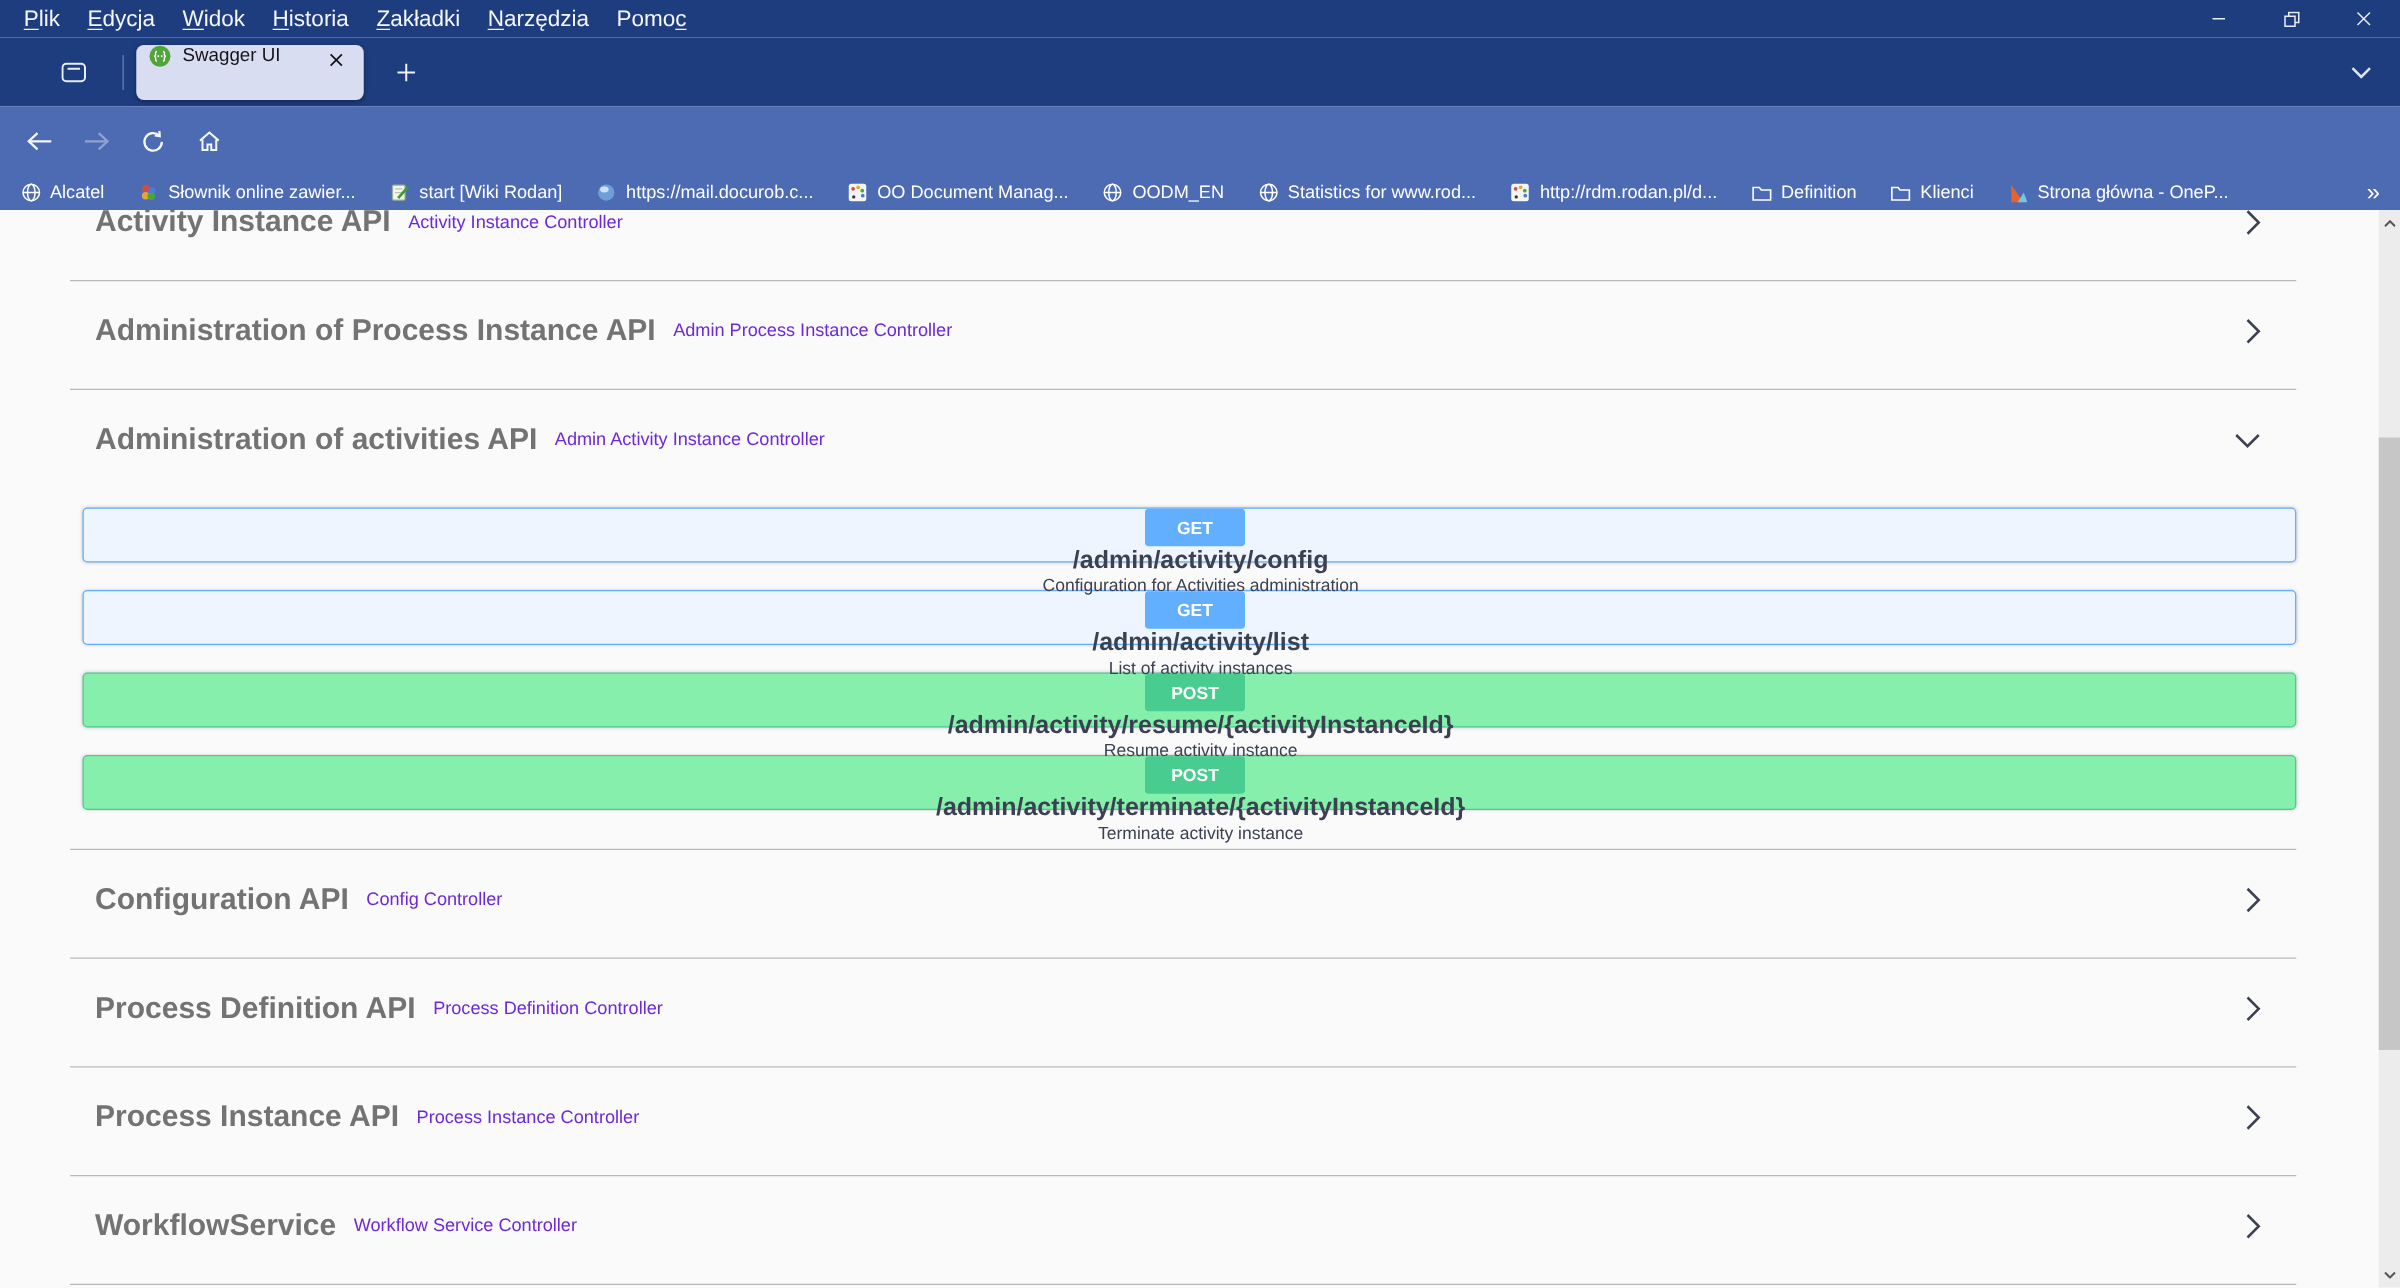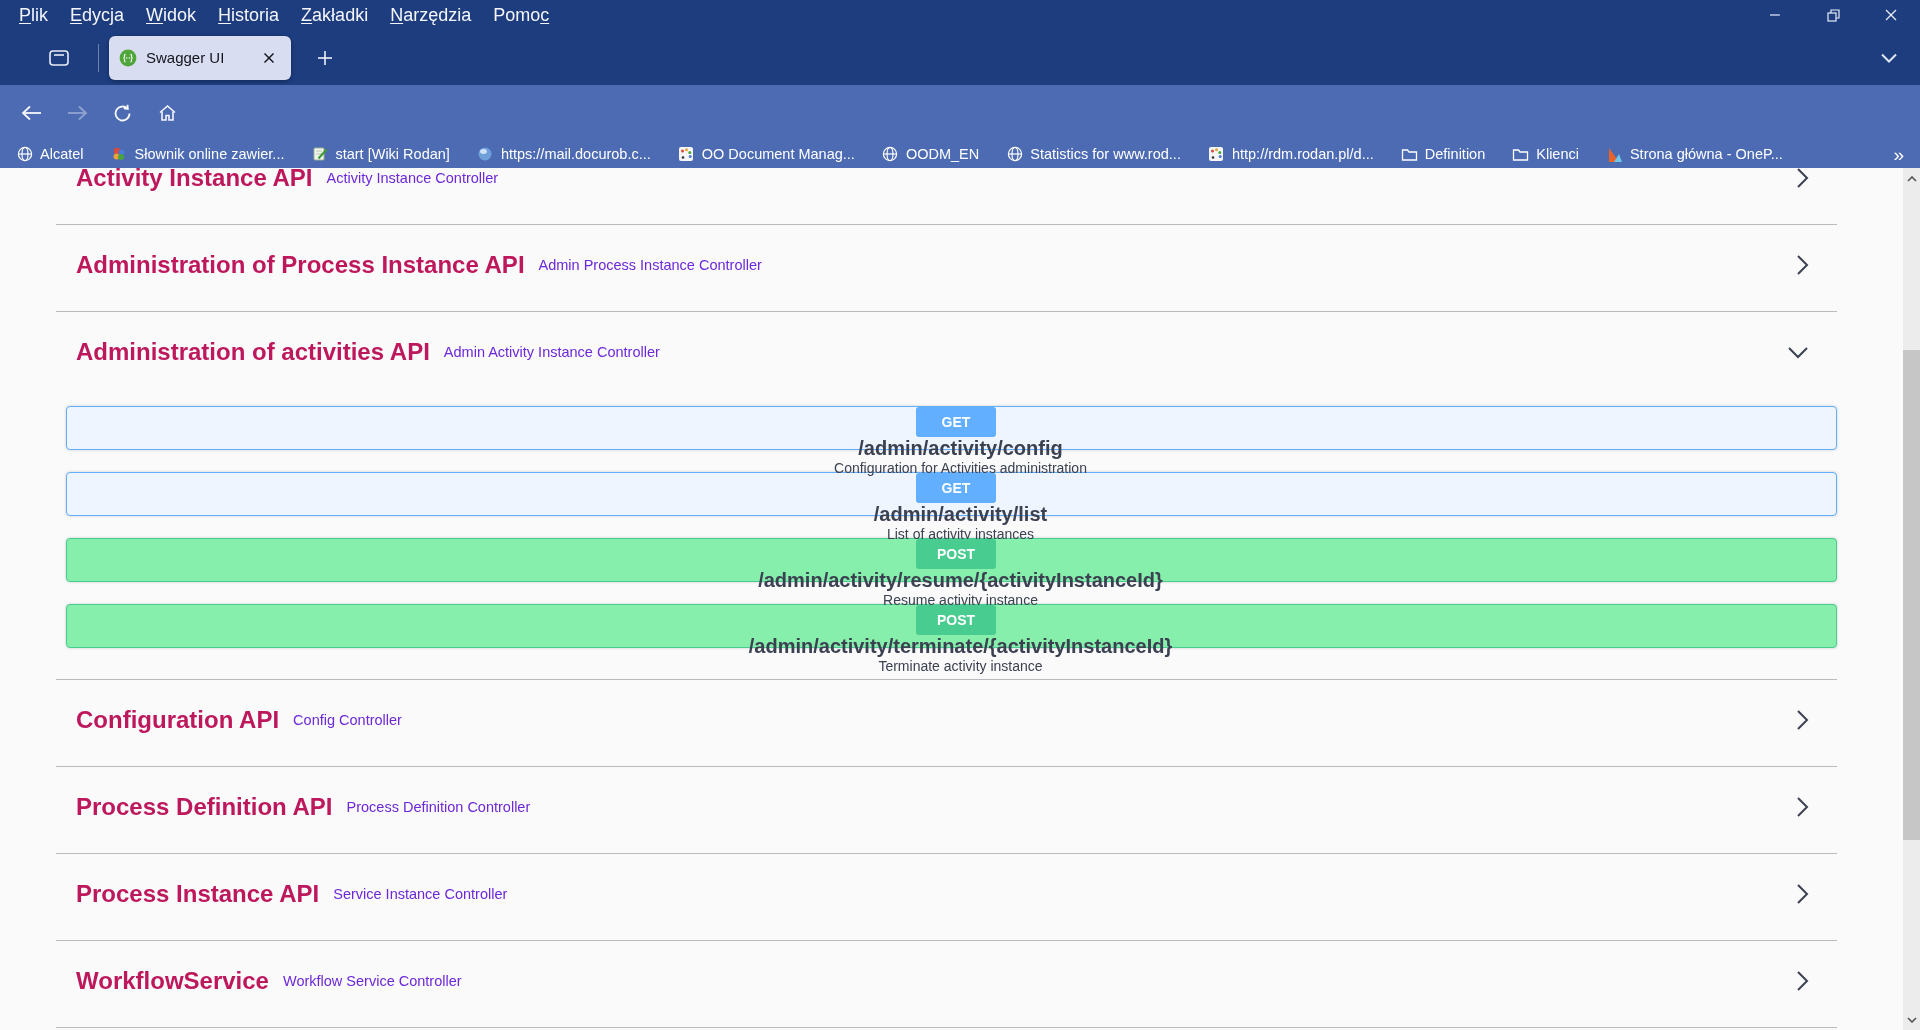--- a/index.html
+++ b/index.html
@@ -10,21 +10,21 @@
   .menu { display:flex; padding-left:8px; }
   .menu-item { color:#f4f6fb; font-size:18px; height:30px; line-height:30px; padding:0 11px; cursor:default; }
   .menu-item .acc { text-decoration:underline; text-underline-offset:2px; }
   .win-controls { margin-left:auto; display:flex; }
   .win-btn { width:58px; height:30px; display:flex; align-items:center; justify-content:center; color:#e8edf8; }
 
   
   .tabbar { position:absolute; top:30px; left:0; width:1920px; height:55px; background:#1d3d7f; display:flex; align-items:center; }
   .ffview-btn { width:46px; height:38px; margin-left:36px; display:flex; align-items:center; justify-content:center; border-radius:6px; }
   .tab-sep { width:1px; height:28px; background:rgba(255,255,255,.35); margin-left:16px; }
-  .tab { width:182px; height:44px; margin-left:10px; background:#d8ddf2; border-radius:6px; display:flex; align-items:center; padding:0 10px; box-shadow:0 1px 4px rgba(0,0,0,.35); }
+  .tab { width:182px; height:44px; margin-left:10px; background:#d8ddf2; border-radius:6px; display:flex; padding:0 10px; box-shadow:0 1px 4px rgba(0,0,0,.35); }
   .tab-favicon { width:18px; height:18px; flex:0 0 auto; }
   .tab-title { font-size:15px; color:#15141a; margin-left:9px; flex:1; white-space:nowrap; overflow:hidden; }
   .tab-close { width:24px; height:24px; display:flex; align-items:center; justify-content:center; border-radius:4px; color:#15141a; }
   .newtab-btn { width:36px; height:36px; margin-left:16px; display:flex; align-items:center; justify-content:center; color:#eef1f8; border-radius:6px; }
   .tablist-btn { margin-left:auto; margin-right:14px; width:34px; height:34px; display:flex; align-items:center; justify-content:center; color:#dfe5f2; }
 
   
   .navbar { position:absolute; top:85px; left:0; width:1920px; height:55px; background:#4d6bb3; }
   .nav-btn { position:absolute; top:9px; width:38px; height:38px; display:flex; align-items:center; justify-content:center; border-radius:6px; color:#f5f7fc; }
   .nav-btn.dim { opacity:.4; }
@@ -41,21 +41,21 @@
   .bookmarksbar { position:absolute; top:140px; left:0; width:1920px; height:28px; background:#4d6bb3; display:flex; align-items:center; padding-left:16px; }
   .bookmark { display:flex; align-items:center; gap:7px; margin-right:27px; color:#ffffff; font-size:14.5px; white-space:nowrap; }
   .bm-icon { width:17px; height:17px; display:flex; align-items:center; justify-content:center; }
   .bm-overflow { margin-left:auto; margin-right:16px; color:#ffffff; font-size:19px; line-height:1; }
 
   
   .page { position:absolute; top:168px; left:0; width:1903px; height:862px; background:#fafafa; overflow:hidden; }
   .content { margin-left:56px; width:1781px; margin-top:-30px; }
   .tag-section { display:flex; align-items:center; padding:25px 28px 31px 20px; border-bottom:1px solid rgba(59,65,81,.35); cursor:pointer; }
   .tag-section.expanded { border-bottom:none; }
-  .tag-title { font-size:24px; font-weight:bold; color:#be185d; line-height:30px; white-space:nowrap; }
+  .tag-title { font-size:24px; font-weight:bold; color:#737373; line-height:30px; white-space:nowrap; }
   .tag-sub { font-size:14.5px; color:#6d28d9; margin-left:14px; white-space:nowrap; }
   .tag-chevron { margin-left:auto; color:#3b4151; display:flex; }
   .endpoints { padding:8px 0 31px 10px; border-bottom:1px solid rgba(59,65,81,.35); }
   .op-row { display:flex; align-items:center; height:44px; border-radius:4px; border:1px solid; box-shadow:0 0 3px rgba(0,0,0,.19); cursor:pointer;flex-direction:column; }
   .op-row + .op-row { margin-top:22px; }
   .op-row.get  { background:#eef5fe; border-color:#61affe; }
   .op-row.post { background:#86efac; border-color:#49cc90; }
   .op-badge { min-width:80px; text-align:center; padding:7px 0; border-radius:3px; color:#ffffff; font-weight:bold; font-size:14px; margin-left:9px; }
   .op-row.get  .op-badge { background:#61affe; }
   .op-row.post .op-badge { background:#49cc90; }
@@ -416,21 +416,21 @@
       <span class="tag-sub">Process Definition Controller</span>
       <span class="tag-chevron">
           <svg width="13" height="22" viewBox="0 0 13 22" fill="none" stroke="currentColor" stroke-width="2">
             <polyline points="2,2 11,11 2,20"></polyline>
           </svg>
         </span>
     </div>
 
     <div class="tag-section">
       <span class="tag-title">Process Instance API</span>
-      <span class="tag-sub">Service Instance Controller</span>
+      <span class="tag-sub">Process Instance Controller</span>
       <span class="tag-chevron">
           <svg width="13" height="22" viewBox="0 0 13 22" fill="none" stroke="currentColor" stroke-width="2">
             <polyline points="2,2 11,11 2,20"></polyline>
           </svg>
         </span>
     </div>
 
     <div class="tag-section">
       <span class="tag-title">WorkflowService</span>
       <span class="tag-sub">Workflow Service Controller</span>

